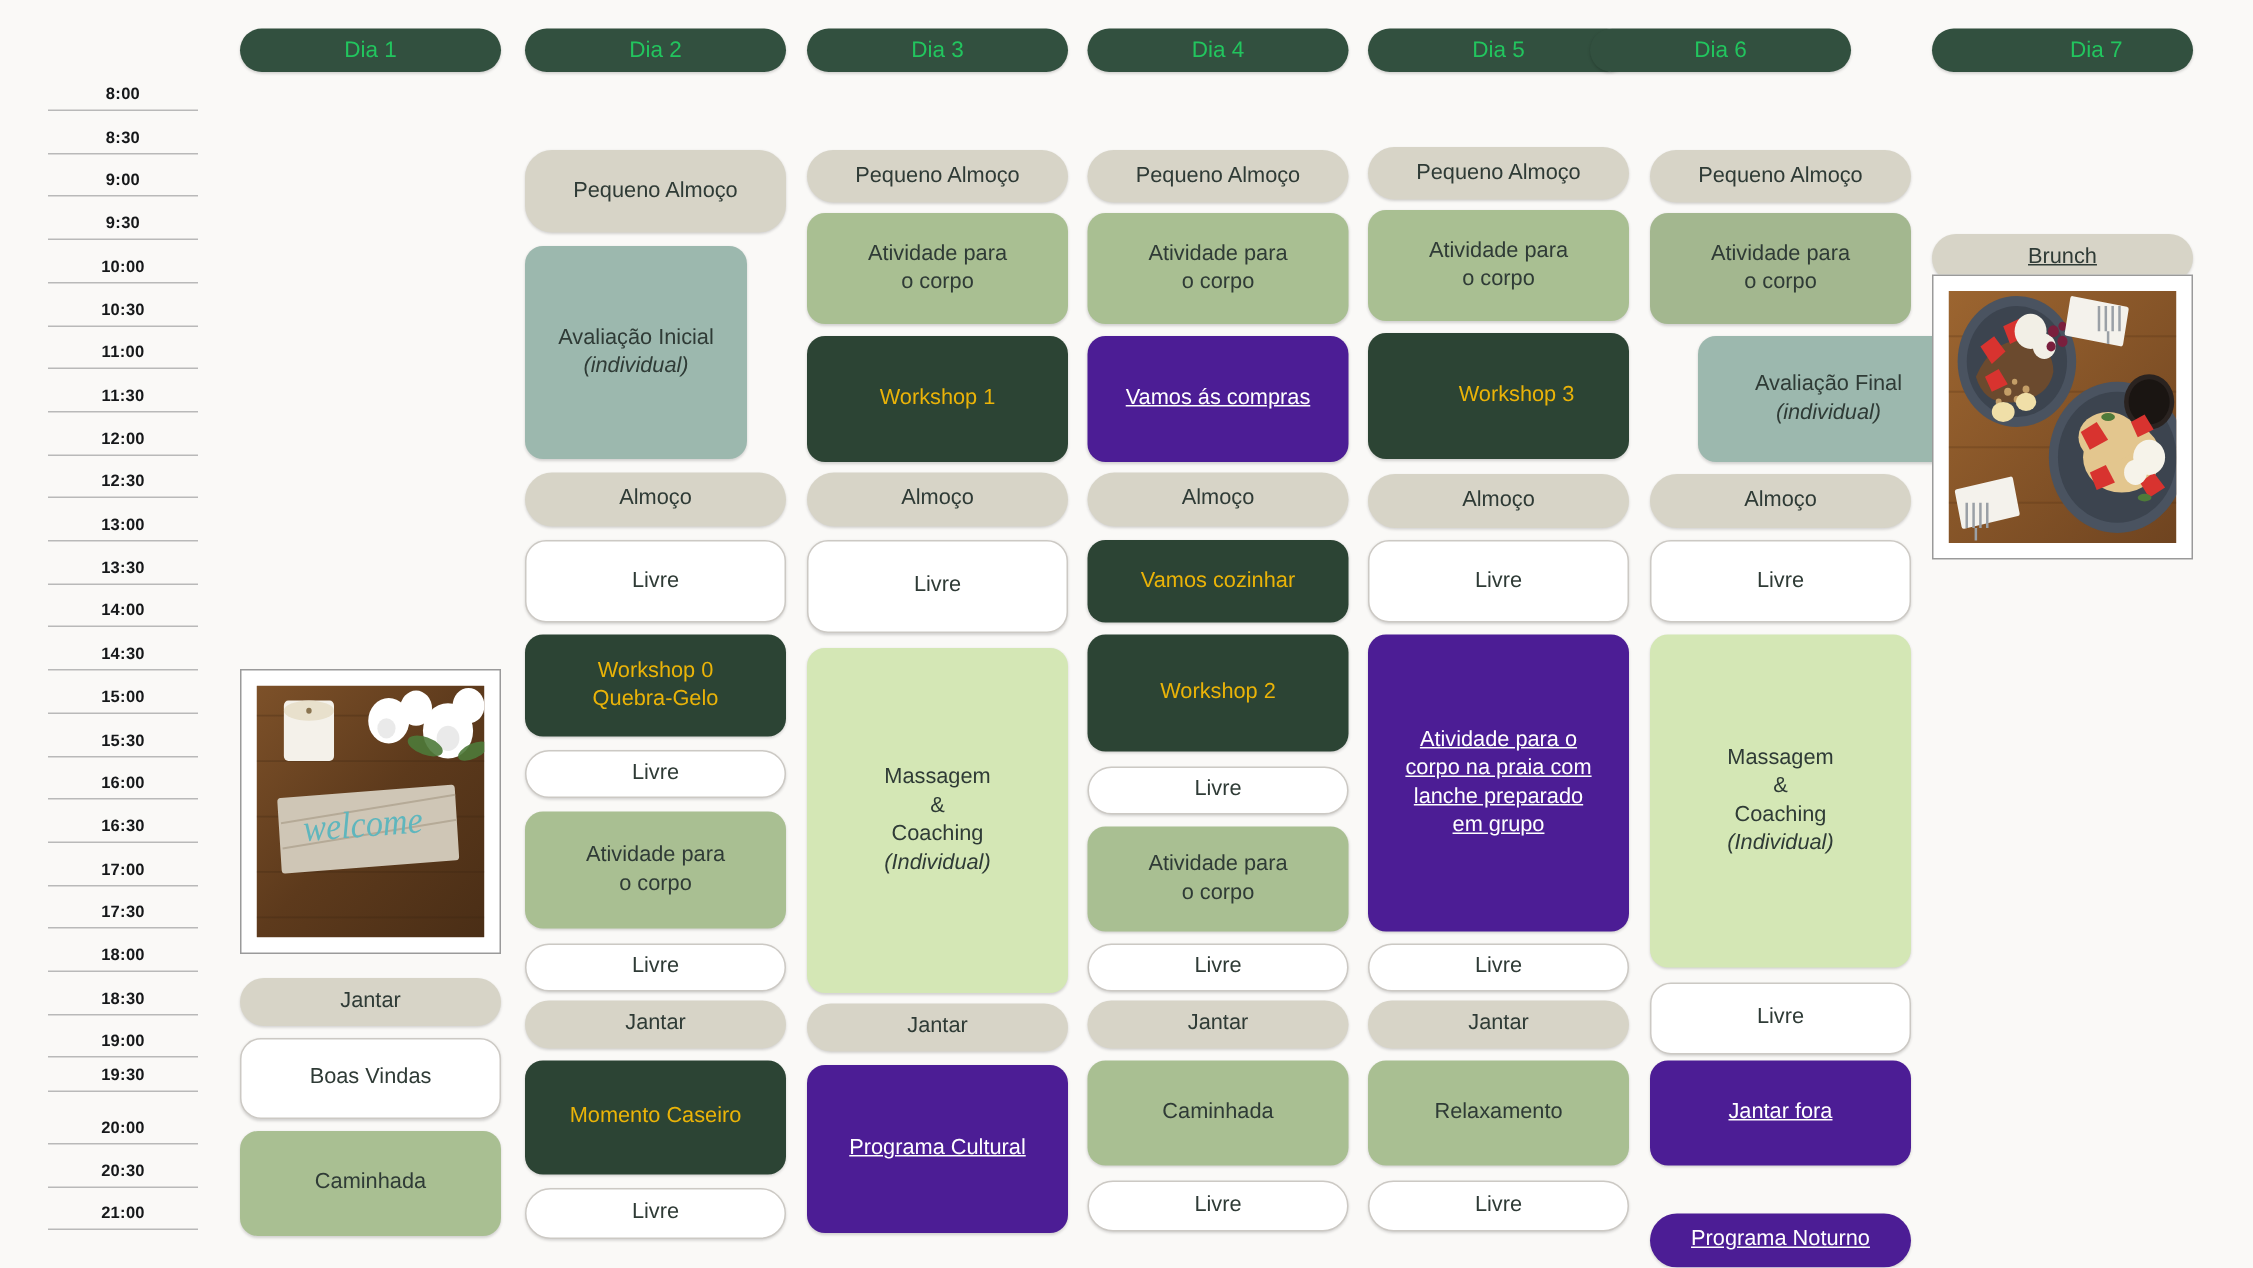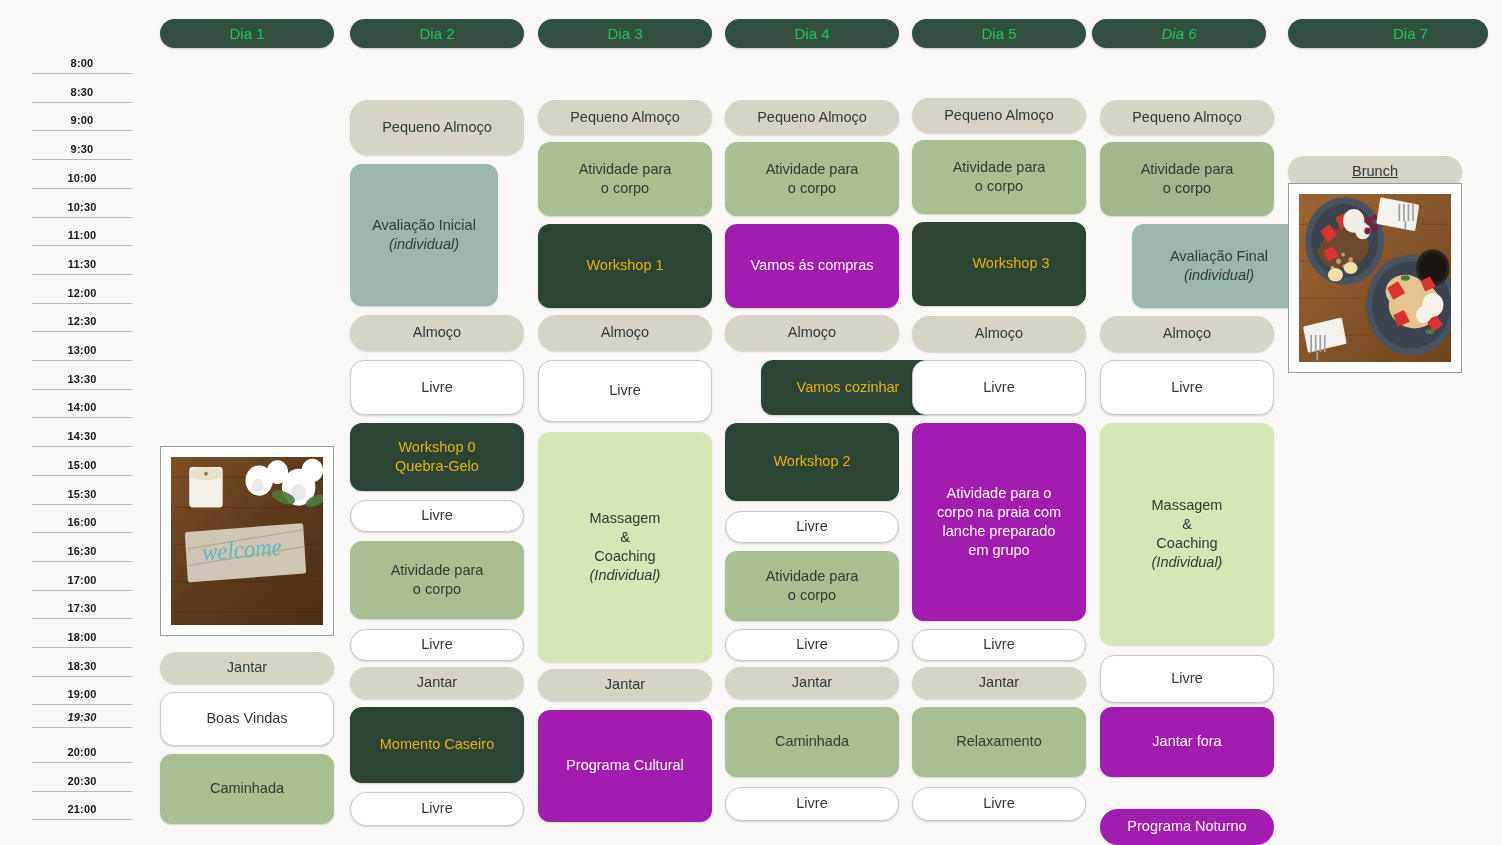--- a/index.html
+++ b/index.html
@@ -48,21 +48,21 @@
   .blk .ln { display: block; }
   .blk .it { font-style: italic; }
 
   
   .c-beige { background: #d7d4c7; color: #2f3b36; border-radius: 18px; }
   .c-white { background: #ffffff; color: #2f3b36; border: 1px solid #ccc9c4; border-radius: 14px; }
   .c-teal  { background: #9cb8ae; color: #2f3b36; }
   .c-sage  { background: #a9bf92; color: #2f3b36; }
   .c-sage2 { background: #a3b78f; color: #2f3b36; }
   .c-lime  { background: #d4e7b5; color: #2f3b36; }
-  .c-mid   { background: #a21caf; color: #ffffff; }
+  .c-mid   { background: #4c1d95; color: #ffffff; text-decoration: underline; }
   .c-dark  { background: #2c4434; color: #eab308; }
 
   .pill { border-radius: 18px; }
 
   
   .photo-frame {
     position: absolute; background: #ffffff;
     border: 1px solid #9a9a9a; padding: 10px;
   }
   .photo { width: 100%; height: 100%; display: block; overflow: hidden; }
@@ -158,21 +158,21 @@
         <div class="time-rule"></div>
       </div>
       <div class="time-slot" style="top: 658.7px;">
         <div class="time-label">18:30</div>
         <div class="time-rule"></div>
       </div>
       <div class="time-slot" style="top: 687.4px;">
         <div class="time-label">19:00</div>
         <div class="time-rule"></div>
       </div>
-      <div class="time-slot" style="top: 710px; font-style: italic;">
+      <div class="time-slot" style="top: 710px;">
         <div class="time-label">19:30</div>
         <div class="time-rule"></div>
       </div>
       <div class="time-slot" style="top: 744.8px;">
         <div class="time-label">20:00</div>
         <div class="time-rule"></div>
       </div>
       <div class="time-slot" style="top: 773.5px;">
         <div class="time-label">20:30</div>
         <div class="time-rule"></div>
@@ -181,22 +181,22 @@
         <div class="time-label">21:00</div>
         <div class="time-rule"></div>
       </div>
     </div>
   <div id="headers-layer">
       <div class="day-header" style="left: 160px; width: 174px;">Dia 1</div>
       <div class="day-header" style="left: 350px; width: 174px;">Dia 2</div>
       <div class="day-header" style="left: 538px; width: 174px;">Dia 3</div>
       <div class="day-header" style="left: 725px; width: 174px;">Dia 4</div>
       <div class="day-header" style="left: 912px; width: 174px;">Dia 5</div>
-      <div class="day-header" style="left: 1092px; width: 174px; font-style: italic;">Dia 6</div>
-      <div class="day-header" style="left: 1288px; width: 200px; padding-left: 45px;">Dia 7</div>
+      <div class="day-header" style="left: 1060px; width: 174px;">Dia 6</div>
+      <div class="day-header" style="left: 1288px; width: 174px; padding-left: 45px;">Dia 7</div>
     </div>
   <div id="blocks-layer">
       <div class="blk c-beige pill" style="left: 160px; width: 174px; top: 652px; height: 32px;">
         <span class="ln">Jantar</span>
       </div>
       <div class="blk c-white" style="left: 160px; width: 174px; top: 692px; height: 54px;">
         <span class="ln">Boas Vindas</span>
       </div>
       <div class="blk c-sage" style="left: 160px; width: 174px; top: 754px; height: 70px;">
         <span class="ln">Caminhada</span>
@@ -309,21 +309,21 @@
       <div class="blk c-sage" style="left: 725px; width: 174px; top: 142px; height: 74px;">
         <span class="ln">Atividade para</span>
         <span class="ln">o corpo</span>
       </div>
       <div class="blk c-mid" style="left: 725px; width: 174px; top: 224px; height: 84px;">
         <span class="ln">Vamos ás compras</span>
       </div>
       <div class="blk c-beige pill" style="left: 725px; width: 174px; top: 315px; height: 36px;">
         <span class="ln">Almoço</span>
       </div>
-      <div class="blk c-dark" style="left: 725px; width: 174px; top: 360px; height: 55px; margin-left: 36px;">
+      <div class="blk c-dark" style="left: 725px; width: 174px; top: 360px; height: 55px;">
         <span class="ln">Vamos cozinhar</span>
       </div>
       <div class="blk c-dark" style="left: 725px; width: 174px; top: 423px; height: 78px;">
         <span class="ln">Workshop 2</span>
       </div>
       <div class="blk c-white pill" style="left: 725px; width: 174px; top: 511px; height: 32px;">
         <span class="ln">Livre</span>
       </div>
       <div class="blk c-sage" style="left: 725px; width: 174px; top: 551px; height: 70px;">
         <span class="ln">Atividade para</span>

